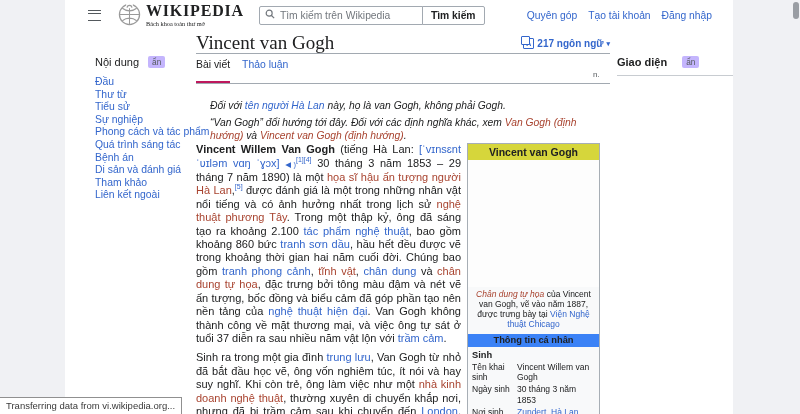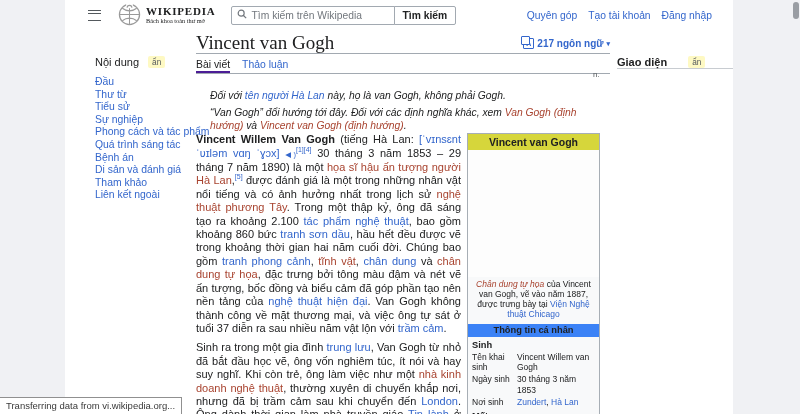--- a/index.html
+++ b/index.html
@@ -6,48 +6,48 @@
   .page{position:relative;width:800px;height:414px;background:#f0f1f4;overflow:hidden;
         font-family:"Liberation Sans",sans-serif;color:#202122;font-size:11px;}
   .container{position:absolute;left:65px;top:0;width:668px;height:414px;background:#fff;}
 
   
   .hdr{position:absolute;left:65px;top:0;width:668px;height:30px;display:flex;align-items:center;background:#fff;}
   .hamb{width:13px;height:9px;margin-left:23px;border-top:1.5px solid #54595d;border-bottom:1.5px solid #54595d;position:relative;cursor:pointer;}
   .hamb::after{content:'';position:absolute;top:2.7px;left:0;right:0;border-top:1.5px solid #54595d;}
   .logo{display:flex;align-items:center;gap:5px;margin-left:17px;cursor:pointer;}
   .logo-text{display:flex;flex-direction:column;line-height:1;}
-  .logo-title{font-family:"Liberation Serif",serif;font-size:11px;letter-spacing:.8px;font-weight:600;color:#202122;}
+  .logo-title{font-family:"Liberation Serif",serif;font-size:16px;letter-spacing:.8px;font-weight:600;color:#202122;}
   .logo-tag{font-family:"Liberation Serif",serif;font-size:6.3px;color:#202122;margin-top:1.5px;}
   .search{display:flex;margin-left:15px;align-items:center;}
   .search-box{width:152px;height:17px;border:1px solid #a2a9b1;border-radius:2px 0 0 2px;display:flex;align-items:center;padding:0 5px;background:#fff;text-align:right;}
   .search-ph{color:#72777d;font-size:10.3px;margin-left:5px;white-space:nowrap;}
   .search-btn{height:19px;border:1px solid #a2a9b1;background:#fff;font-weight:bold;font-size:10.3px;padding:0 8px;margin-left:-1px;border-radius:0 2px 2px 0;color:#202122;white-space:nowrap;cursor:pointer;}
   .hdr-links{margin-left:auto;margin-right:21px;display:flex;gap:11px;font-size:10.3px;white-space:nowrap;}
   .hdr-links span{color:#3366cc;cursor:pointer;}
 
   
   .sidebar{position:absolute;left:95px;top:56px;width:96px;}
   .side-head{display:flex;align-items:center;gap:9px;margin-bottom:9px;}
   .side-title{font-weight:normal;font-size:11px;}
-  .pill{background:#fef9c3;color:#54595d;font-size:8.3px;padding:1px 4px;border-radius:2px;cursor:pointer;}
+  .pill{background:#c4b5fd;color:#54595d;font-size:8.3px;padding:1px 4px;border-radius:2px;cursor:pointer;}
   .side-item{color:#3366cc;font-size:10.4px;line-height:10.4px;margin-bottom:2.2px;cursor:pointer;white-space:nowrap;}
 
   
   .article{position:absolute;left:196px;top:30px;width:414px;}
   .title-row{display:flex;justify-content:space-between;align-items:flex-end;border-bottom:1px solid #a2a9b1;height:23px;}
   h1{font-family:"Liberation Serif",serif;font-size:19px;font-weight:normal;margin:0;line-height:21px;}
   .lang-btn{color:#3366cc;font-weight:bold;font-size:10px;display:flex;align-items:center;gap:3px;padding-bottom:4px;cursor:pointer;white-space:nowrap;}
   .li-box{display:inline-block;width:9px;height:9px;border:1px solid #3366cc;border-radius:1px;font-size:7px;line-height:9px;text-align:center;font-weight:bold;position:relative;}
   .li-box::after{content:'';position:absolute;left:-3px;top:-3px;width:7px;height:7px;background:#fff;border:1px solid #3366cc;border-radius:1px;}
   .chev{font-size:7px;line-height:1;}
   .tabs-row{display:flex;justify-content:space-between;border-bottom:1px solid #a2a9b1;margin-top:2px;font-size:10.4px;}
   .tabs-l,.tabs-r{display:flex;gap:12px;}
   .tab{padding:3px 0 3px;color:#3366cc;cursor:pointer;white-space:nowrap;}
-  .tab.active{color:#202122;border-bottom:2px solid #4c1d95;padding-bottom:1px;}
+  .tab.active{color:#202122;border-bottom:2px solid #be185d;padding-bottom:11px;}
   .tab.dark{color:#202122;display:flex;align-items:center;gap:3px;}
 
   .body-text{margin-top:16px;font-size:11px;line-height:13.4px;text-align:justify;}
   .hatnote{font-style:italic;font-size:10.3px;line-height:12.4px;padding-left:14px;margin-bottom:1px;text-align:left;}
   .hatnote2{margin-bottom:5px;}
   .body-text p{margin:0 0 6px;}
 
   
   .s-b{font-weight:bold;}
   .s-i{font-style:italic;}
@@ -65,21 +65,21 @@
   .ib-img{height:127px;background:#fdfdfd;}
   .ib-caption{text-align:center;padding:2px 4px 5px;line-height:10px;}
   .ib-sub{background:#3b82f6;font-weight:bold;text-align:center;font-size:9.3px;padding:1px 16px;}
   .ib-section{font-weight:bold;font-size:9.3px;padding:3px 4px 1px;}
   .ib-row{display:flex;padding:1px 4px;}
   .ib-label{width:41px;flex:none;padding-right:4px;}
   .ib-value{flex:1;}
 
   
   .appearance{position:absolute;left:617px;top:56px;width:116px;}
-  .app-head{display:flex;align-items:center;gap:21px;border-bottom:1px solid #c8ccd1;padding-bottom:0;}
+  .app-head{display:flex;align-items:center;gap:15px;border-bottom:1px solid #c8ccd1;padding-bottom:7px;}
   .app-title{font-weight:bold;font-size:11px;}
   .fragment{position:absolute;left:593px;top:70px;font-size:8px;color:#54595d;}
 
   
   .statusbar{position:absolute;left:0;bottom:0;background:#fff;border:1px solid #909090;border-left:none;border-bottom:none;
              font-size:9.5px;color:#3a3a3a;padding:2px 6px 3px;z-index:9;white-space:nowrap;}
   .scroll-thumb{position:absolute;right:1px;top:2px;width:6px;height:17px;background:#999da3;border-radius:3px;cursor:pointer;}
 </style>
 </head>
 <body>

